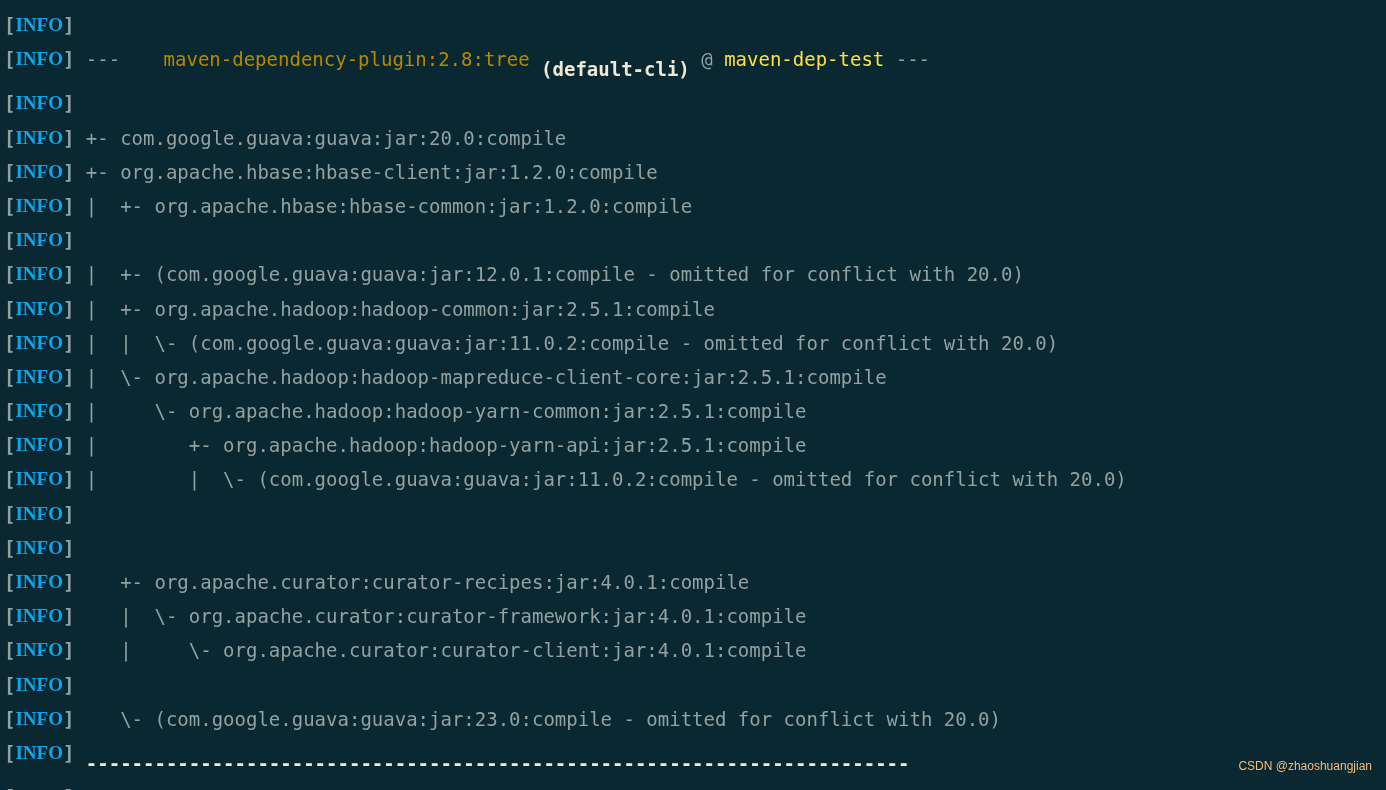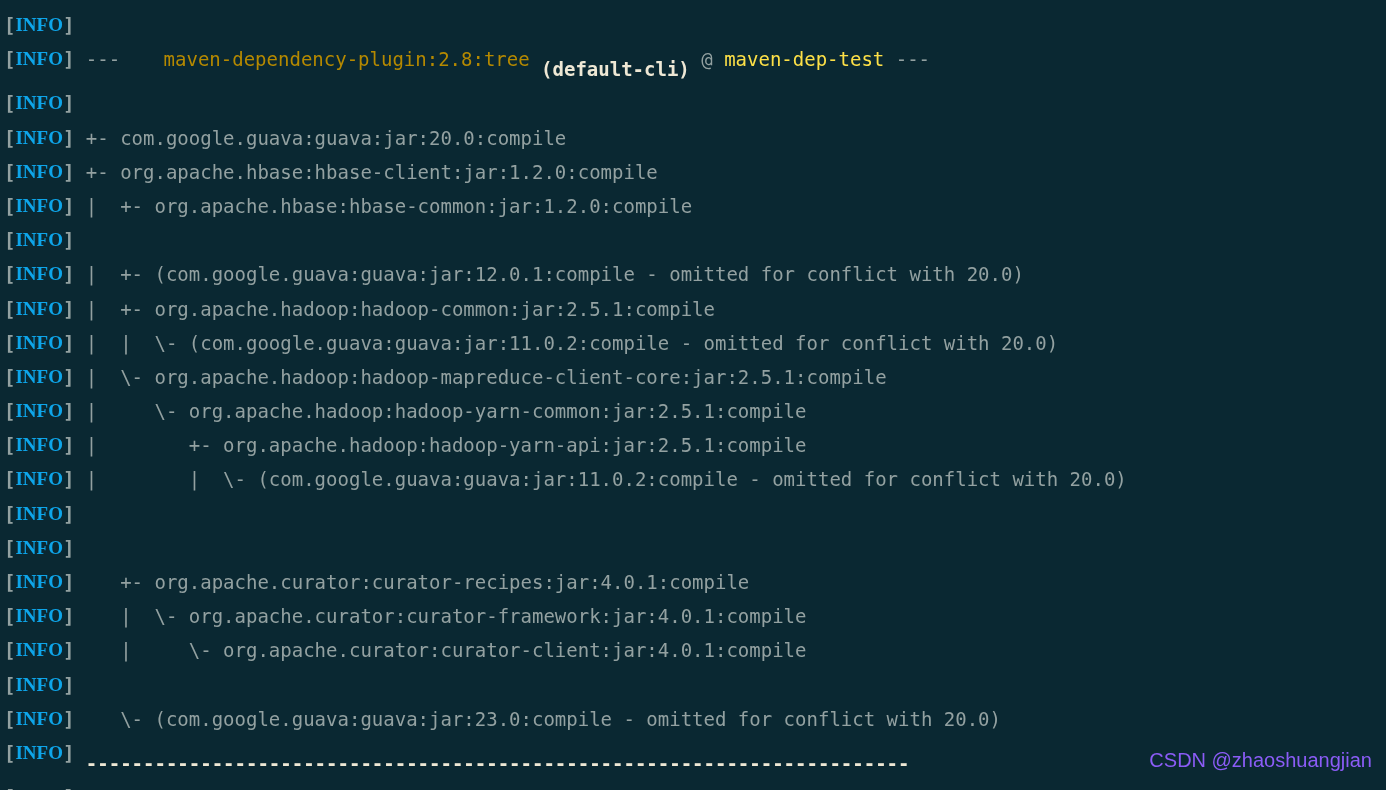--- a/index.html
+++ b/index.html
@@ -44,22 +44,22 @@
     }
     .text-bold {
       color: #eee8d5;
       font-weight: bold;
       margin-top: 10px;
     }
     .watermark {
       position: absolute;
       bottom: 12px;
       right: 14px;
-      color: #8b5cf6;
-      font-size: 20px;
+      color: #fdba74;
+      font-size: 12px;
       font-family: Arial, sans-serif;
     }
   </style>
 </head>
 <body>
 
 <div>
 
   <div class="line">
     <span class="bracket">[</span><span class="info-label">INFO</span><span class="bracket">]</span><span class="text-normal"></span>

